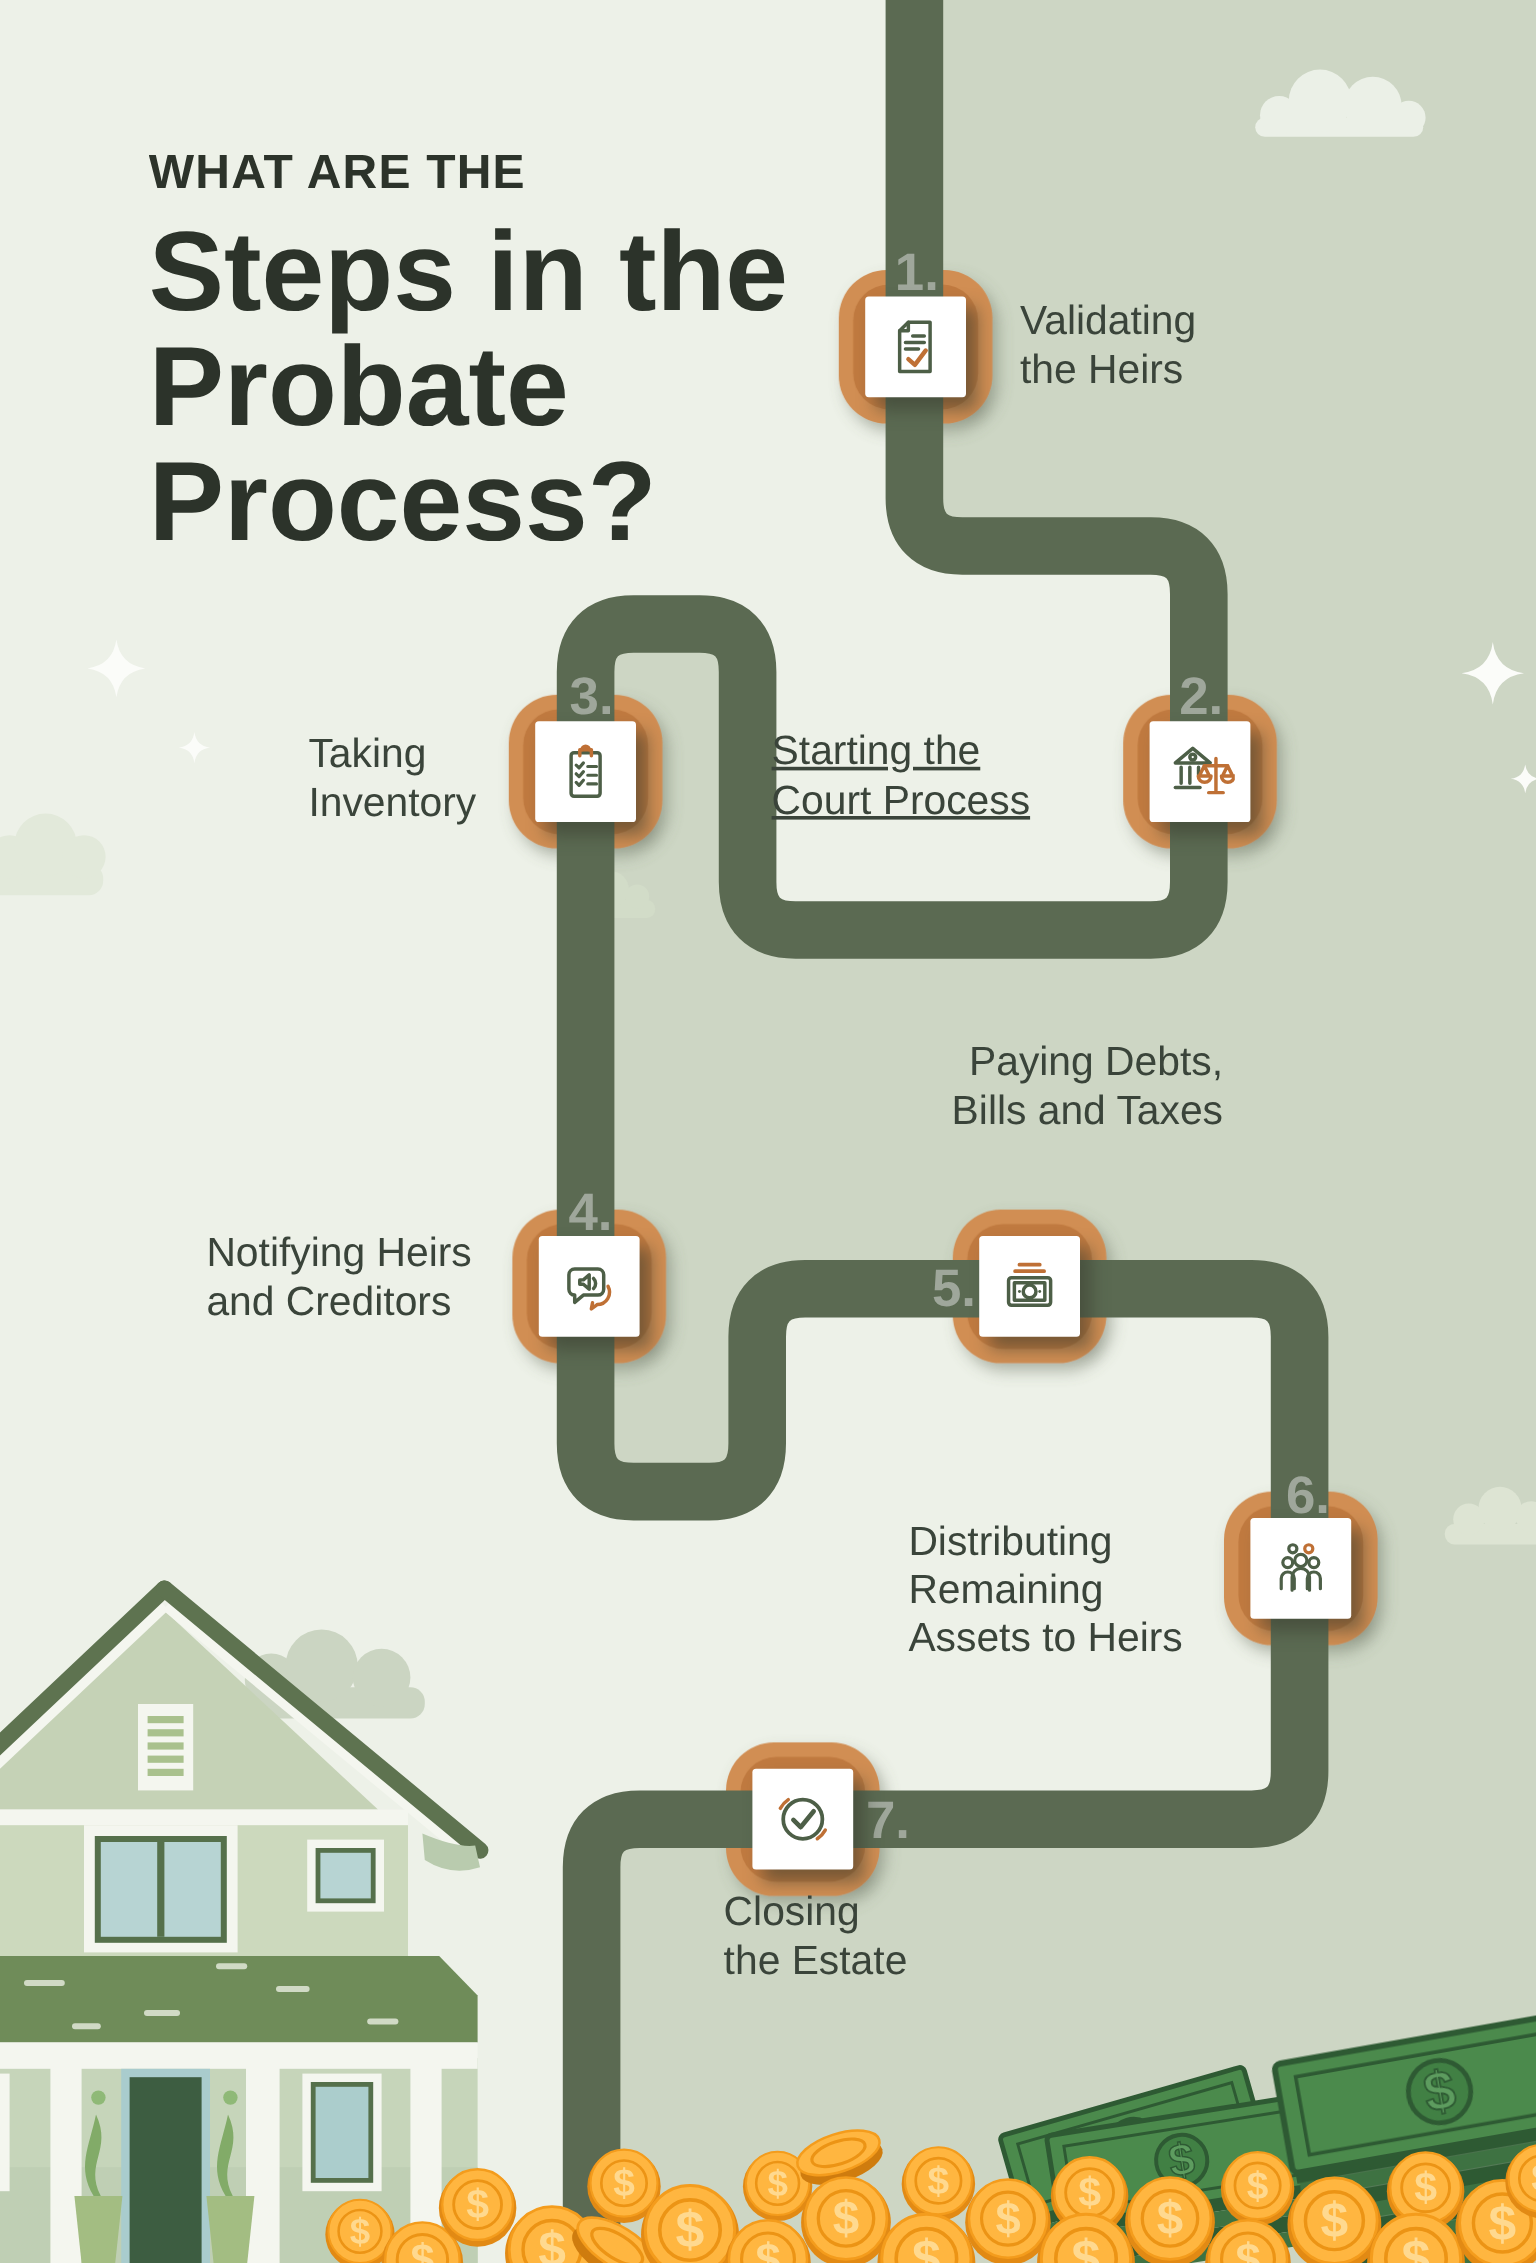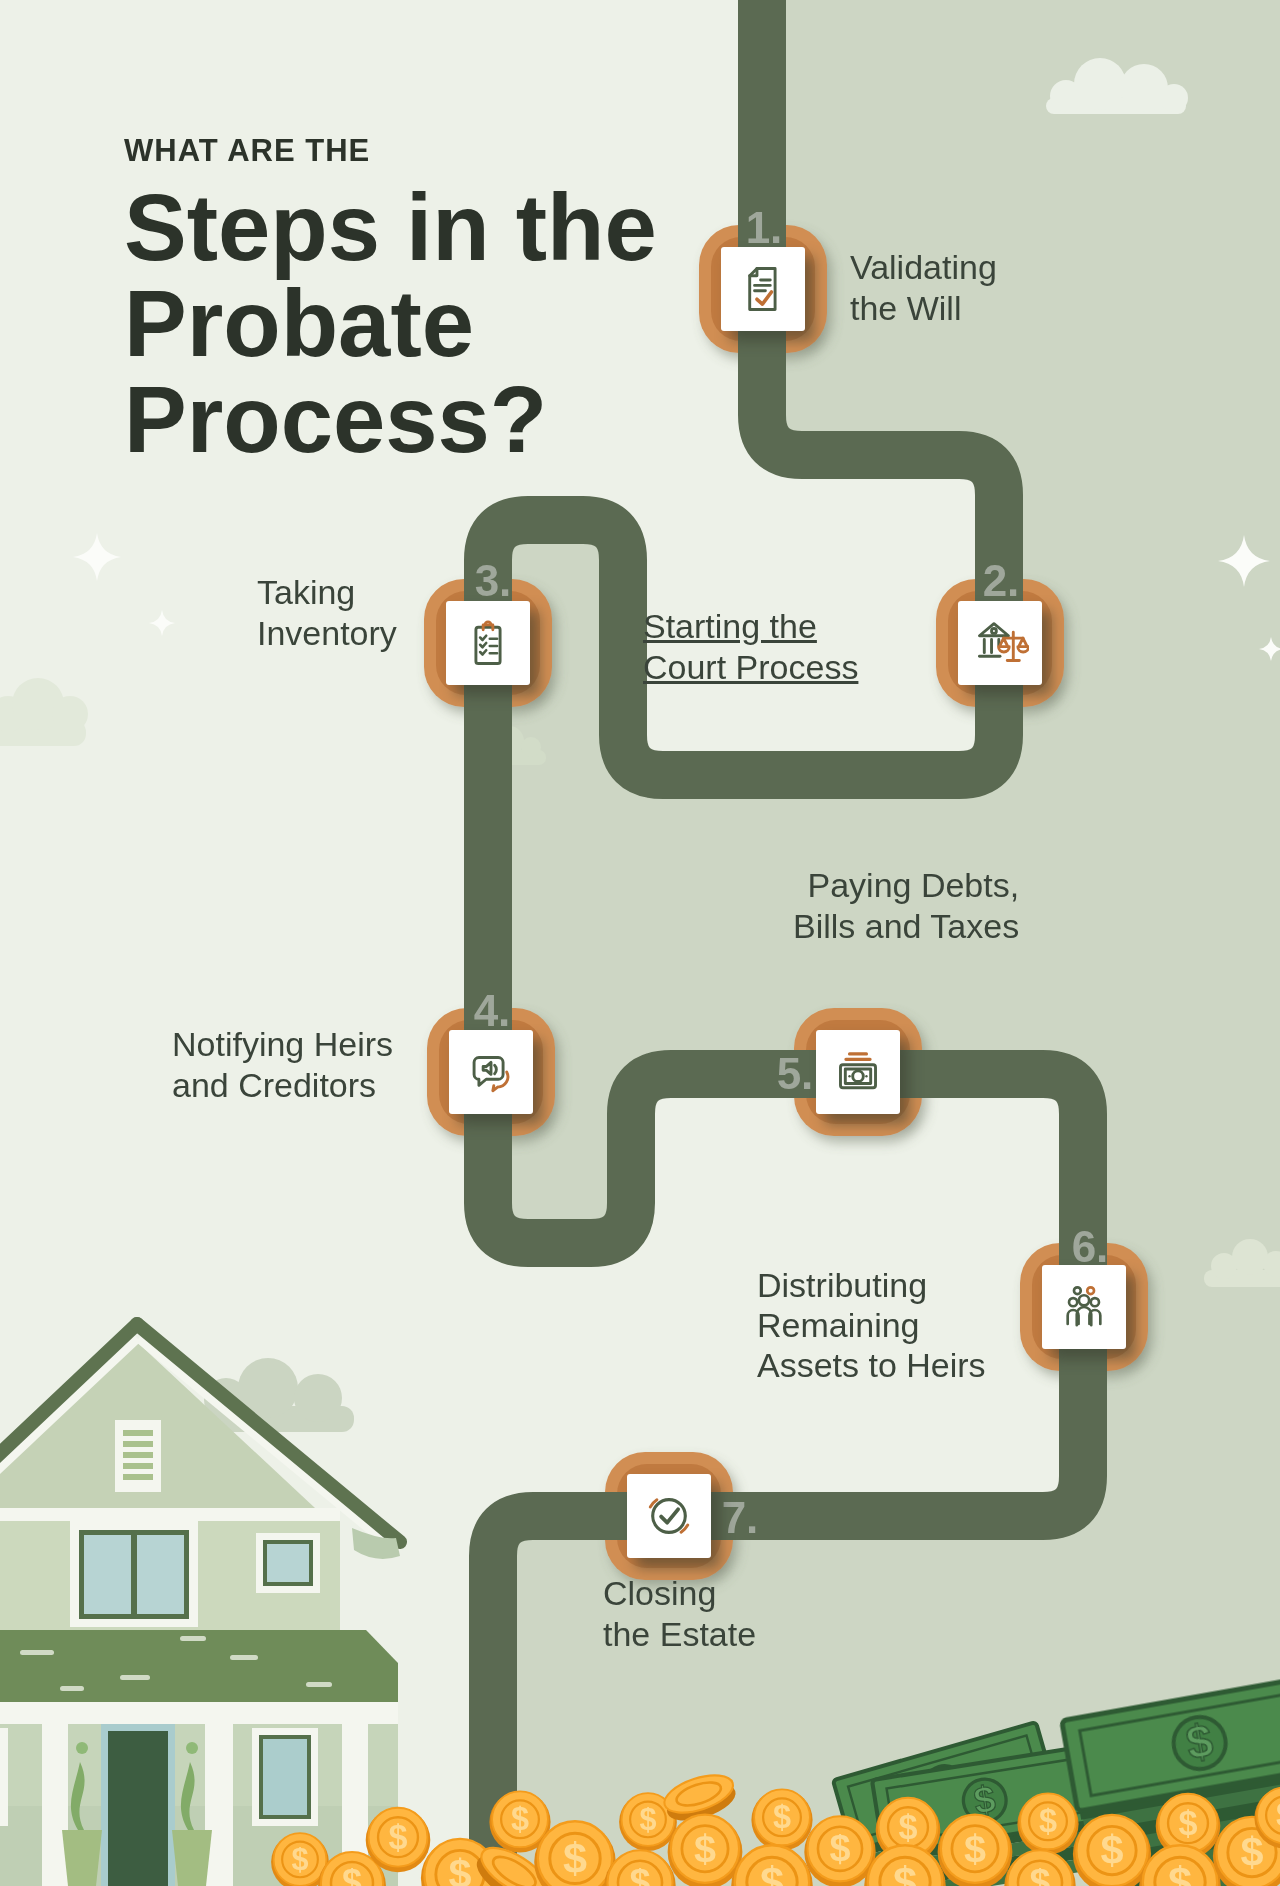--- a/index.html
+++ b/index.html
@@ -2,21 +2,21 @@
 <html><head>
 <meta charset="utf-8">
 <style>
   html,body{margin:0;padding:0;background:#edf1e8;}
   .canvas{
     position:relative;width:1280px;height:1886px;overflow:hidden;
     background:#edf1e8;font-family:"Liberation Sans",sans-serif;
   }
   .scene{position:absolute;left:0;top:0;z-index:1;}
   .title{position:absolute;left:124px;top:122px;z-index:3;color:#2c332a;}
-  .title .kicker{font-size:31px;font-weight:700;letter-spacing:1px;line-height:1.1;margin-top:12px;}
+  .title .kicker{font-size:40px;font-weight:700;letter-spacing:1px;line-height:1.1;}
   .title .heading{font-size:94px;font-weight:700;line-height:96px;white-space:pre-line;margin-top:12px;}
   .num{
     position:absolute;z-index:4;transform:translate(-50%,-50%);
     font-size:44px;font-weight:700;color:#9fa79b;line-height:1;
   }
   .box{
     position:absolute;z-index:5;width:84px;height:84px;background:#ffffff;border-radius:3px;
     box-shadow:9px 10px 14px rgba(56,61,46,0.55);
     display:flex;align-items:center;justify-content:center;
   }
@@ -337,24 +337,24 @@
       <circle cx="24" cy="24" r="13.5" fill="none" stroke="#4d5f47" stroke-width="2.6"></circle>
       <path d="M17.5 24.5 l5 5 l9 -11" fill="none" stroke="#4d5f47" stroke-width="3.2" stroke-linecap="round" stroke-linejoin="round"></path>
       <g fill="none" stroke="#bf7035" stroke-width="2.4" stroke-linecap="round">
         <path d="M8.5 16.5 a17.5 17.5 0 0 1 5.5 -6"></path>
         <path d="M39.5 31.5 a17.5 17.5 0 0 1 -5.5 6"></path>
       </g>
     </svg>
   </div>
 
   <div class="label" style="left:850px;top:247px;">Validating
-the Will</div>
+the Heirs</div>
   <div class="label" style="left:643px;top:606px;text-decoration:underline;">Starting the
 Court Process</div>
-  <div class="label" style="left:257px;top:572px;">Taking
+  <div class="label" style="left:257px;top:608px;">Taking
 Inventory</div>
   <div class="label" style="left:172px;top:1024px;">Notifying Heirs
 and Creditors</div>
   <div class="label" style="left:793px;top:865px;text-align:right;">Paying Debts,
 Bills and Taxes</div>
   <div class="label l6" style="left:757px;top:1253px;">Distributing
 Remaining
 Assets to Heirs</div>
   <div class="label" style="left:603px;top:1573px;">Closing
 the Estate</div>

